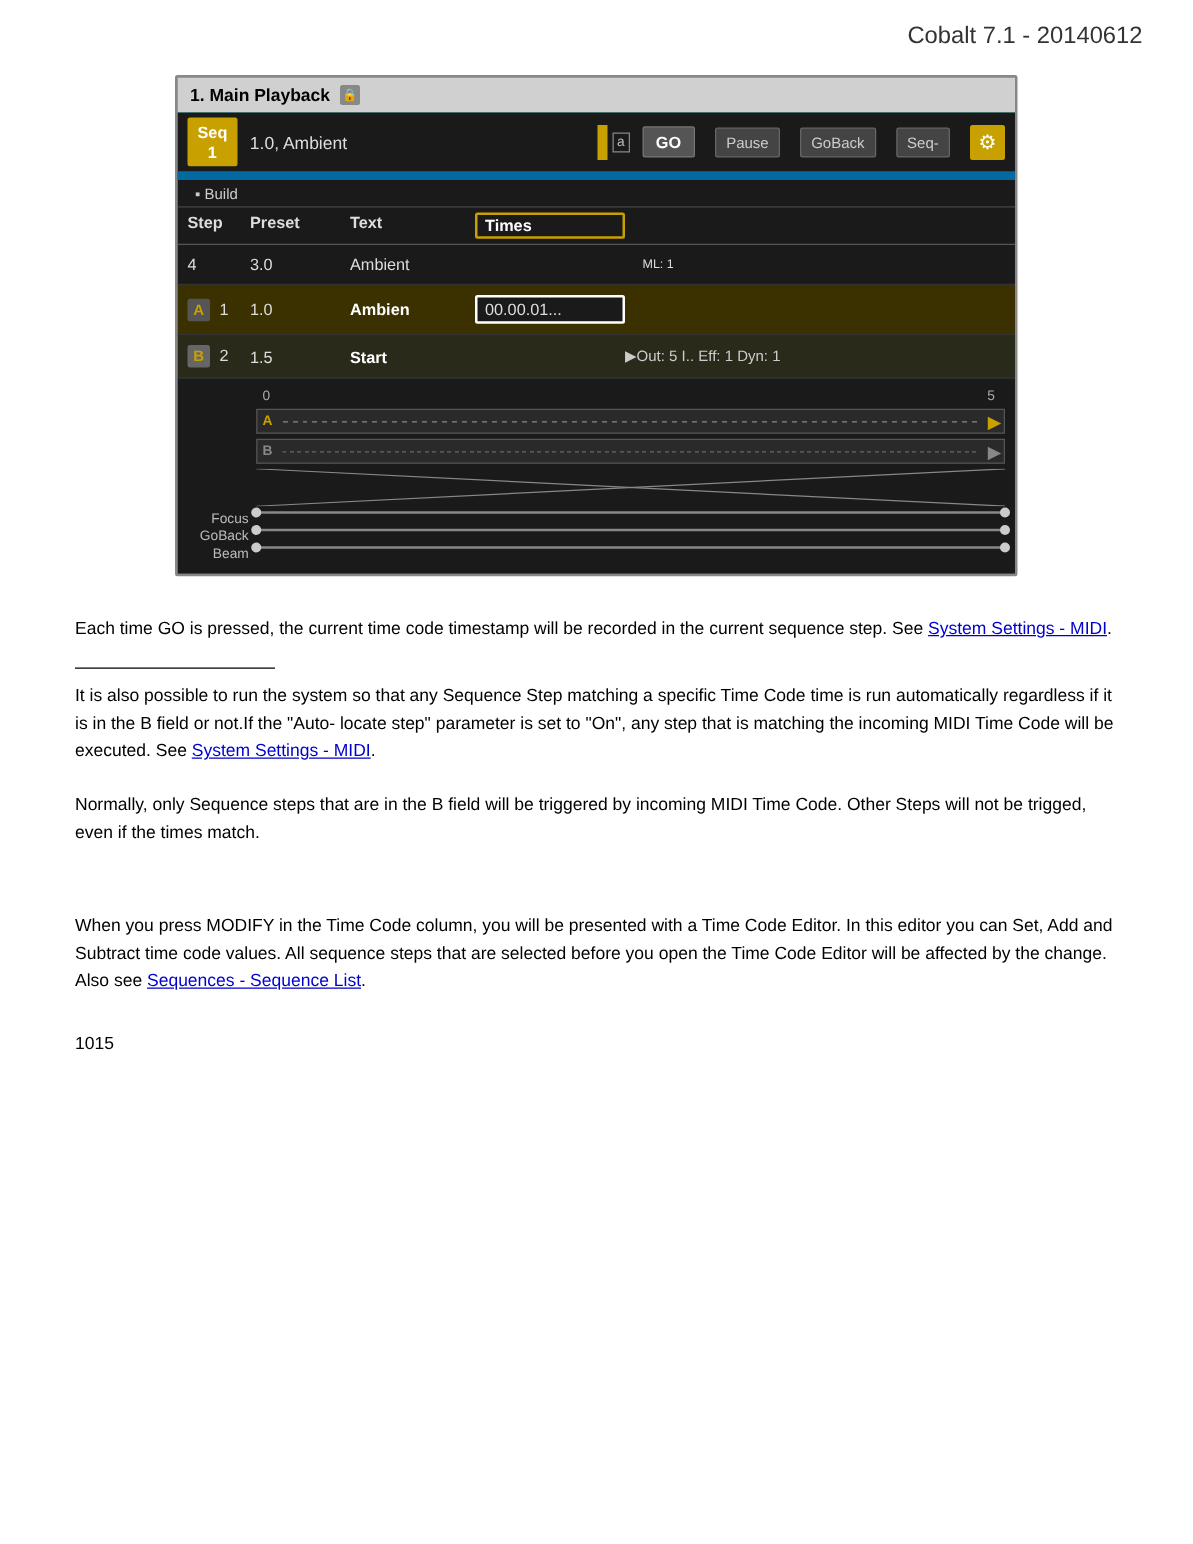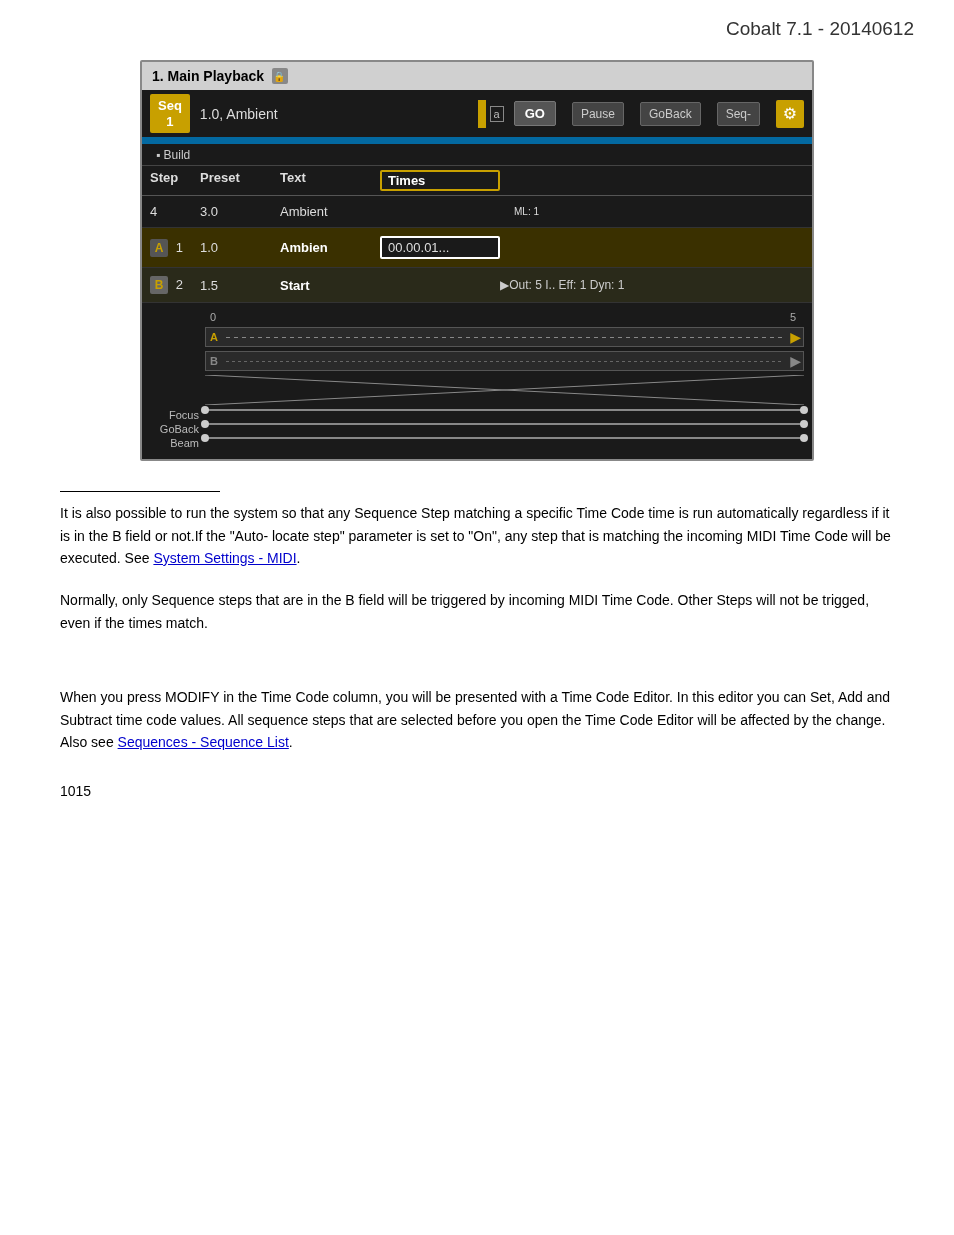--- a/index.html
+++ b/index.html
@@ -458,20 +458,23 @@
           <div class="focus-dot-l"></div>
           <div class="focus-dot-r"></div>
         </div>
       </div>
 
     </div>
 
   </div>
 
   
+  <div class="body-text">
+    <span>Each time GO is pressed, the current time code timestamp will be recorded in the current sequence step. See </span><a href="#">System Settings - MIDI</a><span>.</span>
+  </div>
 
   
   <hr class="divider-line">
 
   
   <div class="body-text">
     <span>It is also possible to run the system so that any Sequence Step matching a specific Time Code time is run automatically regardless if it is in the B field or not.If the "Auto- locate step" parameter is set to "On", any step that is matching the incoming MIDI Time Code will be executed. See </span><a href="#">System Settings - MIDI</a><span>.</span>
   </div>
 
   

